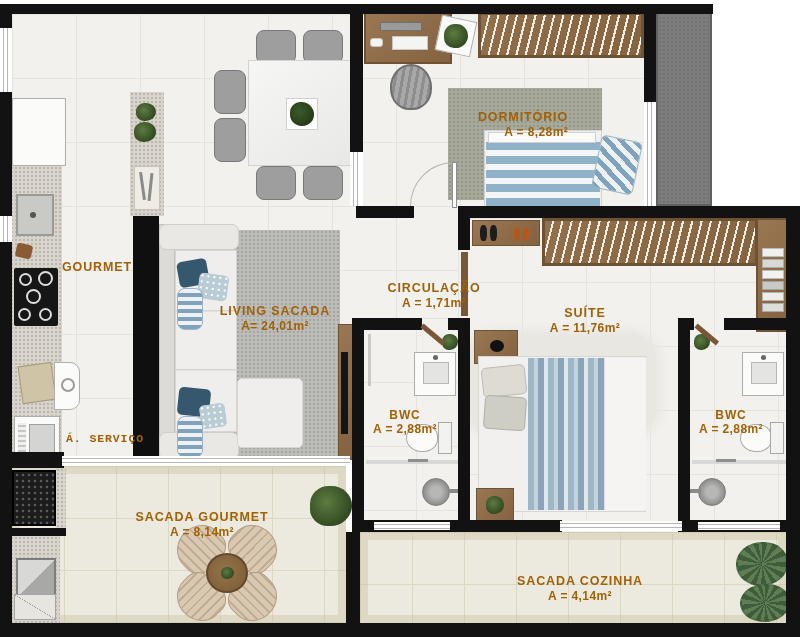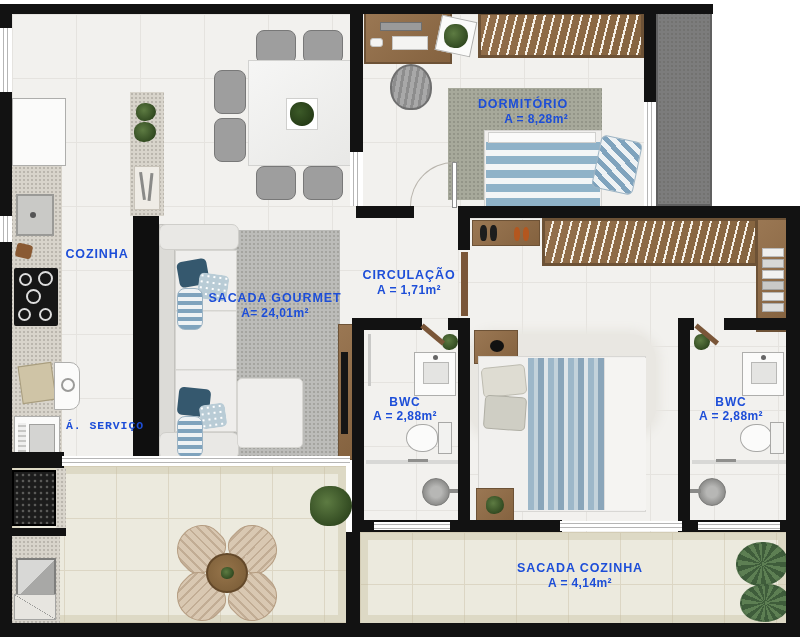--- a/index.html
+++ b/index.html
@@ -40,22 +40,22 @@
 
   
   .chair{background:#9e9e9e;border:1.5px solid #787878;border-radius:8px;z-index:3;}
   .rug{z-index:2;}
   .doorleaf{background:#fff;border:1px solid #8e8e8e;z-index:7;}
   .doorwood{background:#7a5638;z-index:7;}
   .arc{border-left:1.5px solid #b8b4ac;border-top:1.5px solid #b8b4ac;
        border-radius:100% 0 0 0;z-index:5;}
 
   
-  .lbl{transform:translate(-50%,-50%);text-align:center;color:#1d4ed8;white-space:nowrap;
-       font-weight:700;font-size:12.5px;line-height:1.2;letter-spacing:.9px;z-index:10;}
+  .lbl{transform:translate(-50%,-50%);text-align:center;color:#a16207;white-space:nowrap;
+       font-weight:700;font-size:12.5px;line-height:1.2;letter-spacing:.9px;z-index:10;margin-top:13px;}
   .lbl .ra{font-size:12px;letter-spacing:.4px;}
 
   .cushions{background:#efeeec;border:1.5px solid #d6d5d1;z-index:3;
        background-image:linear-gradient(#d6d5d1,#d6d5d1),linear-gradient(#d6d5d1,#d6d5d1);
        background-size:100% 1.5px;background-position:0 33%,0 66%;background-repeat:no-repeat;}
   .stripeRoll{background:repeating-linear-gradient(0deg,#7fa3bd 0 4px,#eef2f4 4px 8px);
        border-radius:8px;border:1px solid #9db4c4;z-index:4;}
   .petal{background:#d9c8b2;border:1.5px solid #b59d82;border-radius:62% 62% 42% 42%;
        background-image:repeating-linear-gradient(90deg,rgba(140,110,80,.30) 0 2px,transparent 2px 7px);
        z-index:3;}
@@ -247,43 +247,51 @@
   <div class="petal" style="left:176px;top:576px;width:48px;height:44px;transform:rotate(225deg);"></div>
   <div class="petal" style="left:230px;top:576px;width:48px;height:44px;transform:rotate(135deg);"></div>
   <div style="left:206px;top:553px;width:42px;height:40px;background:radial-gradient(circle at 45% 45%,#96744a,#775a35);border:2px solid #64492a;border-radius:50%;z-index:4;"></div>
   <div class="plant" style="left:221px;top:567px;width:13px;height:12px;z-index:5;"></div>
   <div class="plant" style="left:310px;top:486px;width:42px;height:40px;"></div>
 
   <div class="palm" style="left:736px;top:542px;width:52px;height:44px;"></div>
   <div class="palm" style="left:740px;top:584px;width:50px;height:38px;"></div>
 
   <div class="lbl" style="left:97px;top:254px;">
-    <div style="position:static;">COZINHA</div>
+    <div style="position:static;">GOURMET</div>
   </div>
   <div class="lbl" style="left:105px;top:426px;font-size:11.5px;">
     <div style="position:static;font-family:Liberation Mono, monospace;">Á. SERVIÇO</div>
   </div>
   <div class="lbl" style="left:523px;top:112px;">
     <div style="position:static;">DORMITÓRIO</div>
     <div class="ra" style="position:static;text-align:right;">A = 8,28m²</div>
   </div>
-  <div class="lbl" style="left:409px;top:283px;">
+  <div class="lbl" style="left:434px;top:283px;">
     <div style="position:static;">CIRCULAÇÃO</div>
     <div class="ra" style="position:static;">A = 1,71m²</div>
   </div>
   <div class="lbl" style="left:275px;top:306px;">
-    <div style="position:static;">SACADA GOURMET</div>
+    <div style="position:static;">LIVING SACADA</div>
     <div class="ra" style="position:static;">A= 24,01m²</div>
+  </div>
+  <div class="lbl" style="left:585px;top:308px;">
+    <div style="position:static;">SUÍTE</div>
+    <div class="ra" style="position:static;">A = 11,76m²</div>
   </div>
   <div class="lbl" style="left:405px;top:409px;font-size:12px;">
     <div style="position:static;">BWC</div>
     <div class="ra" style="position:static;">A = 2,88m²</div>
   </div>
   <div class="lbl" style="left:731px;top:409px;font-size:12px;">
     <div style="position:static;">BWC</div>
     <div class="ra" style="position:static;">A = 2,88m²</div>
   </div>
+  <div class="lbl" style="left:202px;top:512px;">
+    <div style="position:static;">SACADA GOURMET</div>
+    <div class="ra" style="position:static;">A = 8,14m²</div>
+  </div>
   <div class="lbl" style="left:580px;top:576px;">
     <div style="position:static;">SACADA COZINHA</div>
     <div class="ra" style="position:static;">A = 4,14m²</div>
   </div>
 
 </div>
 
 </body></html>

